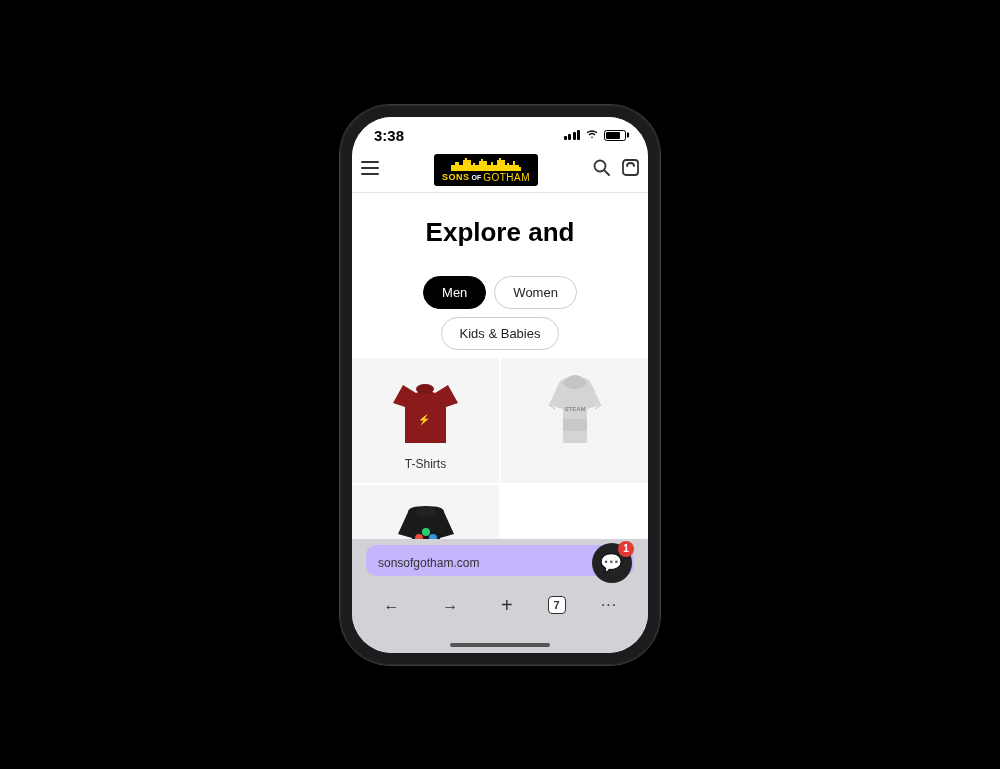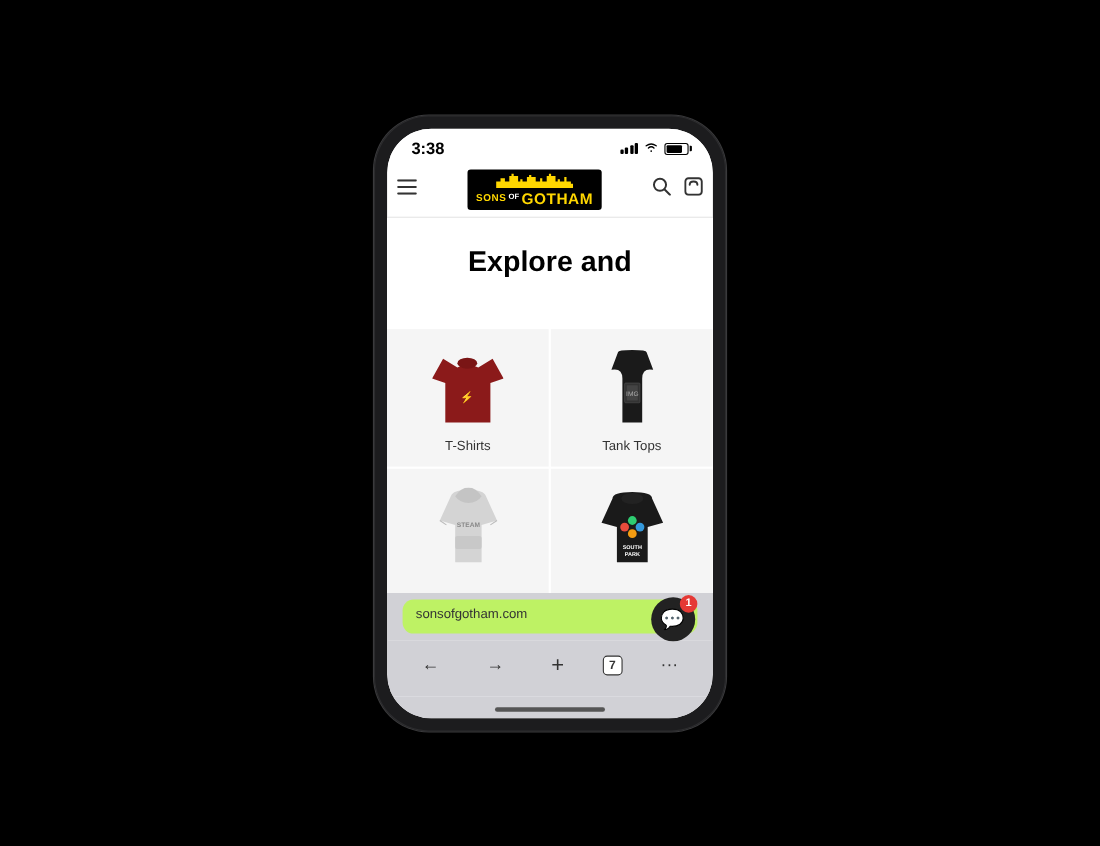--- a/index.html
+++ b/index.html
@@ -149,21 +149,21 @@
     
     .hero {
       text-align: center;
       padding: 24px 20px 16px;
     }
     .hero-title {
       font-size: 26px;
       font-weight: 800;
       color: #000;
       line-height: 1.2;
-      margin-bottom: 30px;
+      margin-bottom: 12px;
     }
 
     
     .filter-buttons {
       display: flex;
       flex-wrap: wrap;
       justify-content: center;
       gap: 8px;
       padding: 0 16px 8px;
     }
@@ -217,24 +217,24 @@
       color: #333;
     }
 
     
     .browser-bottom {
       background: #d1d1d6;
       padding: 6px 14px;
       flex-shrink: 0;
     }
     .url-bar {
-      background: #bef264;
+      background: #c4b5fd;
       border-radius: 10px;
       display: flex;
-      align-items: flex-start;
+      align-items: flex-end;
       justify-content: space-between;
       padding: 6px 12px;
     }
     .url-text {
       font-size: 12px;
       color: #333;
     }
     .share-icon {
       font-size: 14px;
       color: #333;
@@ -357,21 +357,21 @@
         <div class="brand-logo-box">
 
           <div style="display:flex;flex-direction:column;align-items:center;">
             <svg width="70" height="14" viewBox="0 0 70 14" style="display:block;margin-bottom:1px;">
 
               <polygon points="0,14 0,8 4,8 4,5 8,5 8,8 12,8 12,3 14,3 14,1 16,1 16,3 20,3 20,8 22,8 22,6 24,6 24,8 28,8 28,4 30,4 30,2 32,2 32,4 36,4 36,8 40,8 40,5 42,5 42,8 46,8 46,3 48,3 48,1 50,1 50,3 54,3 54,8 56,8 56,6 58,6 58,8 62,8 62,4 64,4 64,8 68,8 68,10 70,10 70,14" fill="#FFD700"></polygon>
             </svg>
             <div style="display:flex;align-items:center;">
               <span style="color:#FFD700;font-size:9px;font-weight:900;letter-spacing:0.5px;text-transform:uppercase;">SONS</span>
               <span style="color:#fff;font-size:7px;font-weight:600;margin:0 2px;">OF</span>
-              <span style="color:#FFD700;font-size:14px;font-weight:700;letter-spacing:0.5px;text-transform:uppercase;">GOTHAM</span>
+              <span style="color:#FFD700;font-size:10px;font-weight:400;letter-spacing:0.5px;text-transform:uppercase;">GOTHAM</span>
             </div>
           </div>
         </div>
       </div>
       <div class="nav-icons">
         <span class="nav-icon">
           <svg width="17" height="17" viewBox="0 0 17 17" fill="none">
             <circle cx="7" cy="7" r="5.5" stroke="#333" stroke-width="1.8"></circle>
             <line x1="11" y1="11" x2="16" y2="16" stroke="#333" stroke-width="1.8" stroke-linecap="round"></line>
           </svg>
@@ -386,51 +386,43 @@
     </div>
 
     <div class="main-content">
 
       <div class="hero">
         <div class="hero-title">
           <span>Explore and</span><br>
         </div>
       </div>
 
+      <div class="filter-buttons">
+        <button class="filter-btn active">Men</button>
+        <button class="filter-btn">Women</button>
+        <button class="filter-btn">Kids &amp; Babies</button>
+      </div>
 
 
       <div class="product-grid">
 
         <div class="product-cell">
           <div class="product-img-area">
             <svg width="65" height="72" viewBox="0 0 65 72">
 
               <polygon points="10,10 0,28 12,32 12,68 53,68 53,32 65,28 55,10 42,18 32,14 23,18" fill="#8B1A1A"></polygon>
 
               <ellipse cx="32" cy="14" rx="9" ry="5" fill="#7a1515"></ellipse>
 
               <text x="32" y="48" text-anchor="middle" font-size="10" fill="#FFD700" font-weight="bold">⚡</text>
             </svg>
           </div>
           <span class="product-label">T-Shirts</span>
         </div>
 
-        <div class="product-cell">
-          <div class="product-img-area">
-            <svg width="58" height="72" viewBox="0 0 58 72">
-
-              <path d="M16,4 Q16,2 29,2 Q42,2 42,4 L48,20 Q38,18 38,28 L38,68 L20,68 L20,28 Q20,18 10,20 Z" fill="#1a1a1a"></path>
-
-              <rect x="22" y="32" width="14" height="18" rx="1" fill="#333" stroke="#555" stroke-width="0.5"></rect>
-              <rect x="24" y="34" width="10" height="14" rx="0.5" fill="#444"></rect>
-              <text x="29" y="44" text-anchor="middle" font-size="6" fill="#aaa">IMG</text>
-            </svg>
-          </div>
-          <span class="product-label">Tank Tops</span>
-        </div>
 
         <div class="product-cell">
           <div class="product-img-area">
             <svg width="68" height="72" viewBox="0 0 68 72">
 
               <path d="M18,8 Q20,2 34,2 Q48,2 50,8 L60,30 L46,34 L46,68 L22,68 L22,34 L8,30 Z" fill="#d4d4d4"></path>
 
               <path d="M22,8 Q27,0 34,0 Q41,0 46,8 Q42,14 34,14 Q26,14 22,8 Z" fill="#c4c4c4"></path>
 
               <rect x="22" y="44" width="24" height="12" rx="2" fill="#c8c8c8"></rect>

